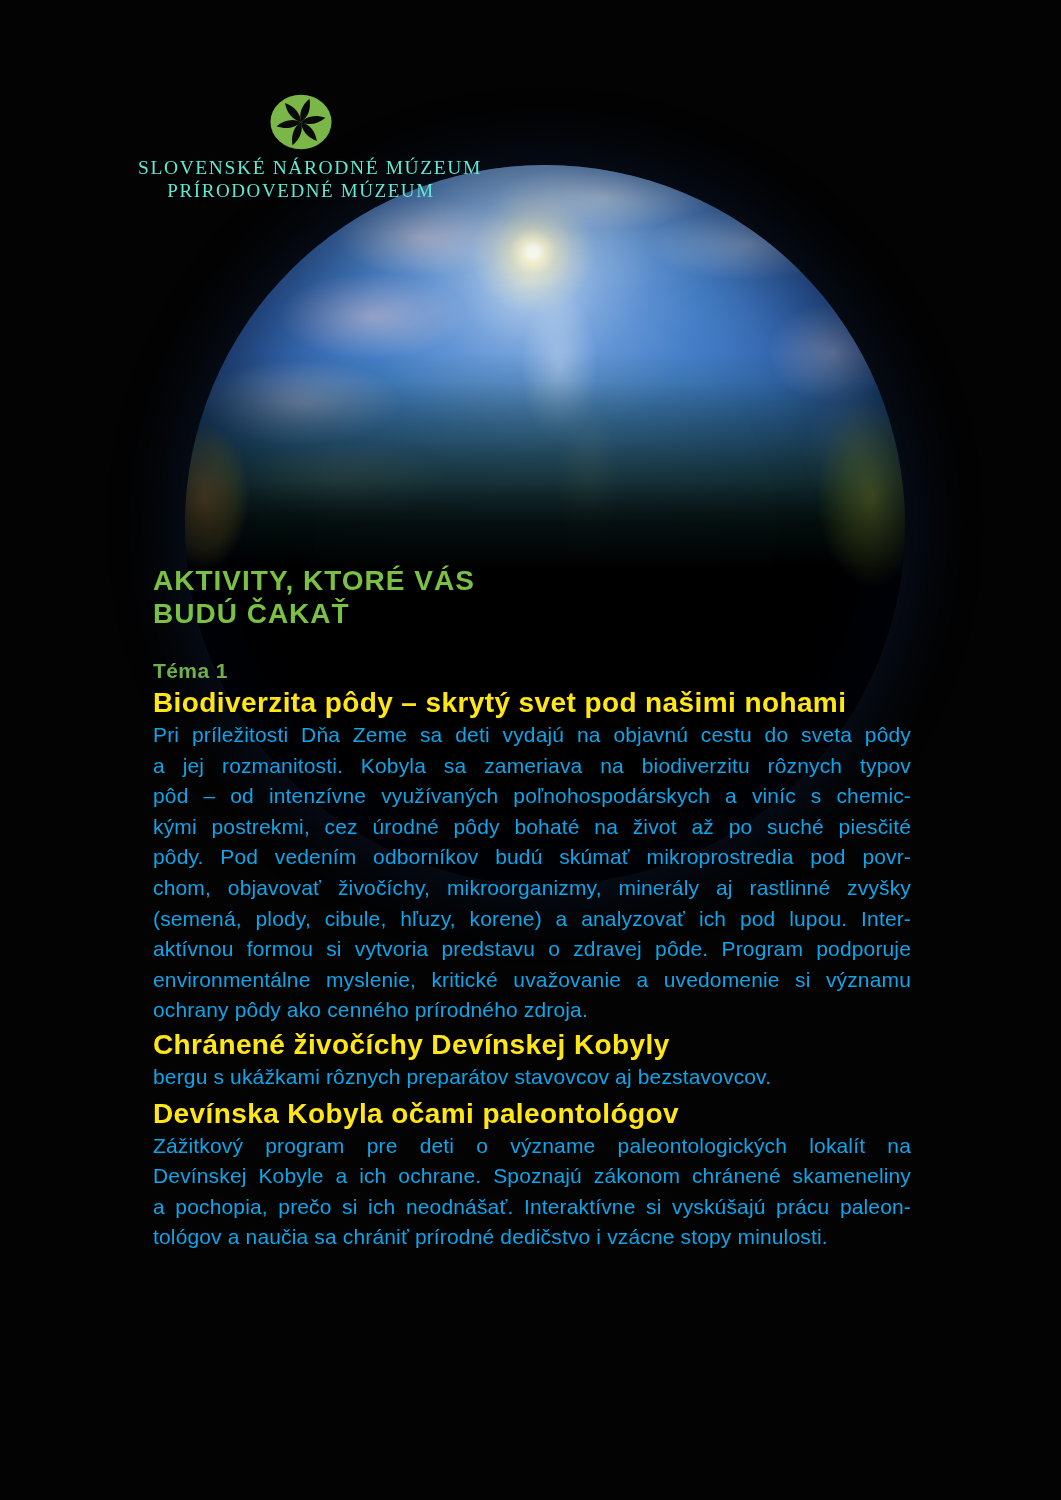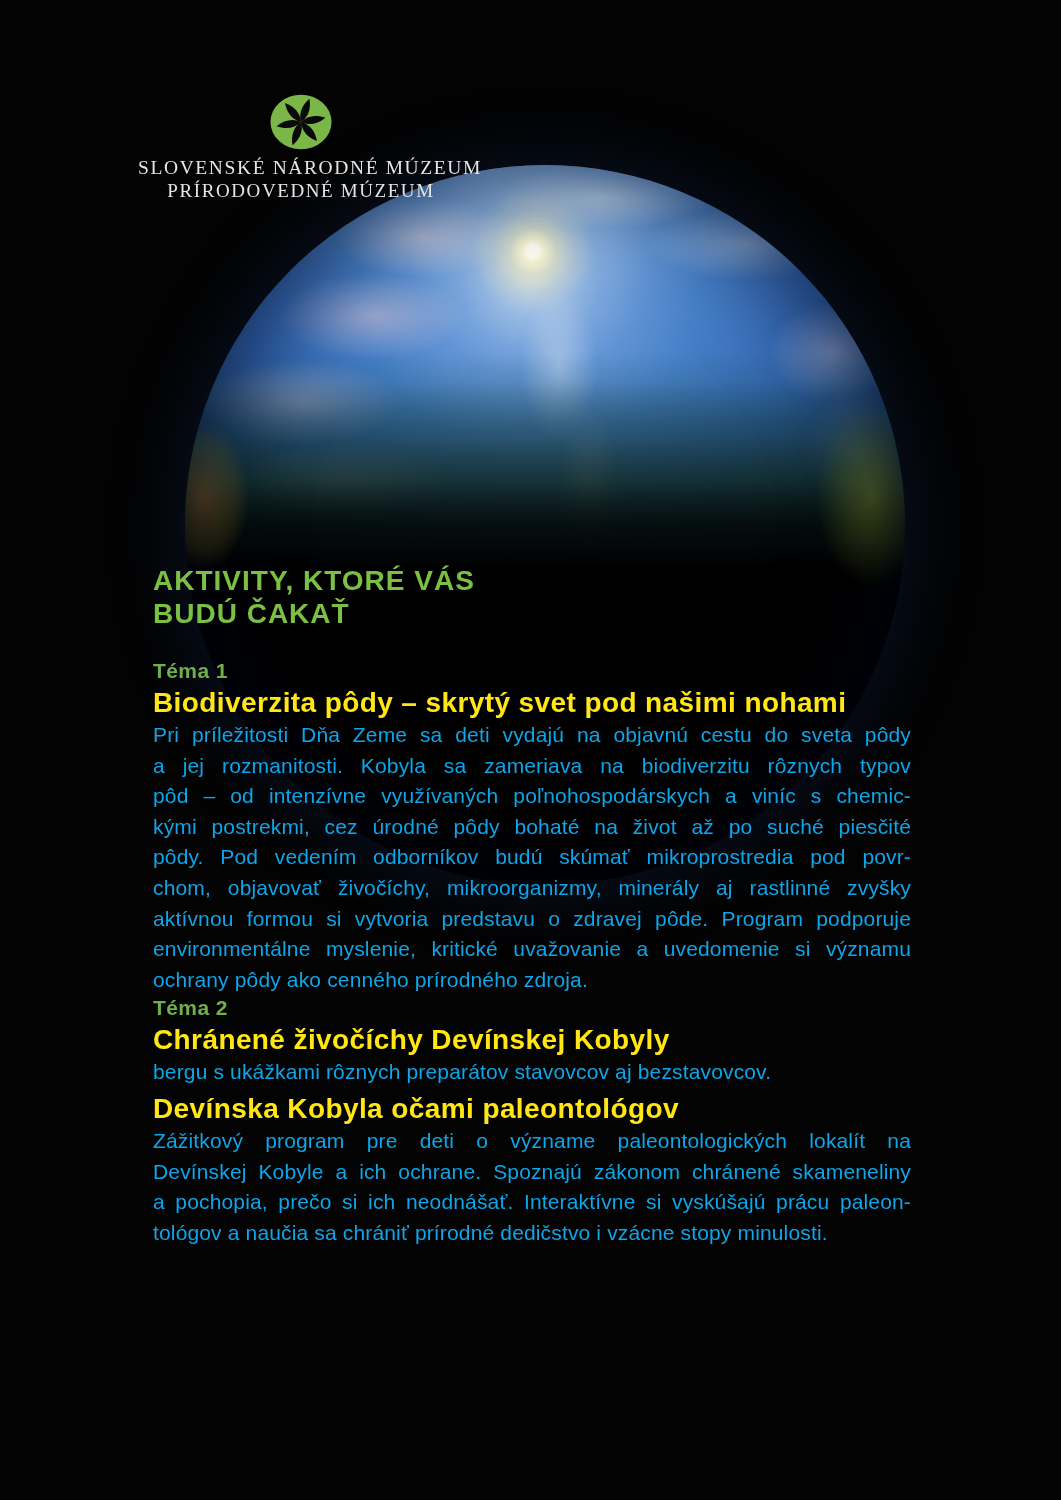--- a/index.html
+++ b/index.html
@@ -5,21 +5,21 @@
   html,body{margin:0;padding:0;background:#000;}
   .page{
     position:relative;width:1061px;height:1500px;background:#030303;
     overflow:hidden;font-family:"Liberation Sans",sans-serif;
   }
   
   .logo{position:absolute;left:138px;top:94px;width:326px;text-align:center;z-index:3;}
   .logo svg{display:block;margin:0 auto 6px auto;}
   .logo-line{
     font-family:"Liberation Serif","DejaVu Serif",serif;
-    color:#e5e5e5;letter-spacing:1.6px;line-height:23px;white-space:nowrap;
+    color:#5eead4;letter-spacing:1.6px;line-height:23px;white-space:nowrap;
   }
   .logo-line.l1{font-size:19.5px;}
   .logo-line.l2{font-size:19px;}
   
   .earth{
     position:absolute;left:185px;top:165px;width:720px;height:720px;border-radius:50%;
     z-index:1;
     background:
       radial-gradient(ellipse 60px 95px at 2.5% 46%, rgba(196,125,40,0.42), rgba(140,120,30,0.22) 55%, transparent 78%),
       radial-gradient(ellipse 70px 115px at 95.5% 46%, rgba(150,160,42,0.45), rgba(90,110,25,0.22) 55%, transparent 80%),
@@ -92,26 +92,26 @@
 
     <div class="tema">Téma 1</div>
     <h2 class="yhead">Biodiverzita pôdy – skrytý svet pod našimi nohami</h2>
     <div class="para">
       <div class="ln j">Pri príležitosti Dňa Zeme sa deti vydajú na objavnú cestu do sveta pôdy</div>
       <div class="ln j">a jej rozmanitosti. Kobyla sa zameriava na biodiverzitu rôznych typov</div>
       <div class="ln j">pôd – od intenzívne využívaných poľnohospodárskych a viníc s chemic-</div>
       <div class="ln j">kými postrekmi, cez úrodné pôdy bohaté na život až po suché piesčité</div>
       <div class="ln j">pôdy. Pod vedením odborníkov budú skúmať mikroprostredia pod povr-</div>
       <div class="ln j">chom, objavovať živočíchy, mikroorganizmy, minerály aj rastlinné zvyšky</div>
+      <div class="ln j">(semená, plody, cibule, hľuzy, korene) a analyzovať ich pod lupou. Inter-</div>
       <div class="ln j">aktívnou formou si vytvoria predstavu o zdravej pôde. Program podporuje</div>
       <div class="ln j">environmentálne myslenie, kritické uvažovanie a uvedomenie si významu</div>
       <div class="ln">ochrany pôdy ako cenného prírodného zdroja.</div>
     </div>
 
-    <div class="tema t2">Téma 2</div>
     <h2 class="yhead">Chránené živočíchy Devínskej Kobyly</h2>
     <div class="para">
       <div class="ln">bergu s ukážkami rôznych preparátov stavovcov aj bezstavovcov.</div>
     </div>
 
     <h2 class="yhead h3">Devínska Kobyla očami paleontológov</h2>
     <div class="para">
       <div class="ln j">Zážitkový program pre deti o význame paleontologických lokalít na</div>
       <div class="ln j">Devínskej Kobyle a ich ochrane. Spoznajú zákonom chránené skameneliny</div>
       <div class="ln j">a pochopia, prečo si ich neodnášať. Interaktívne si vyskúšajú prácu paleon-</div>

